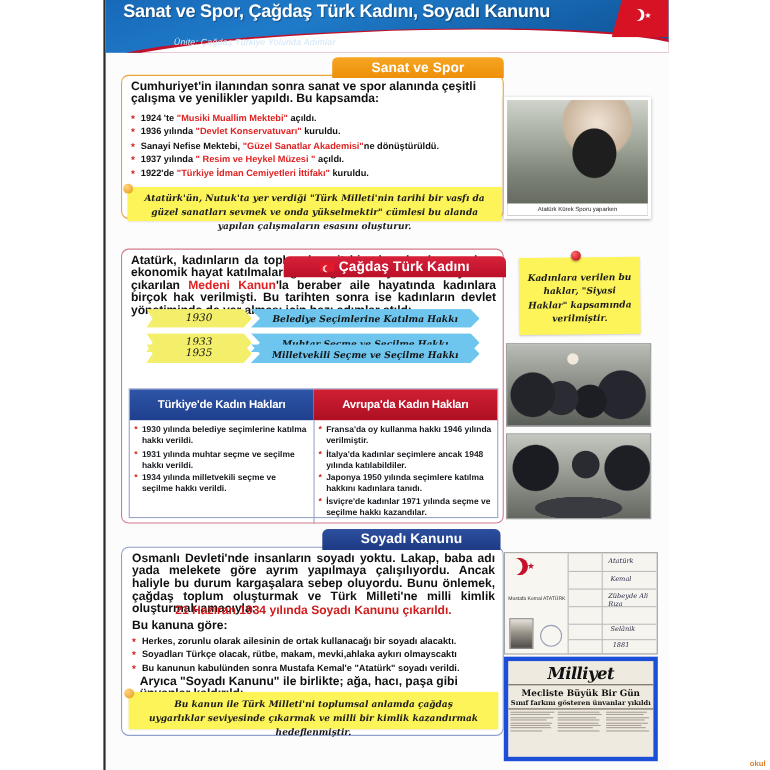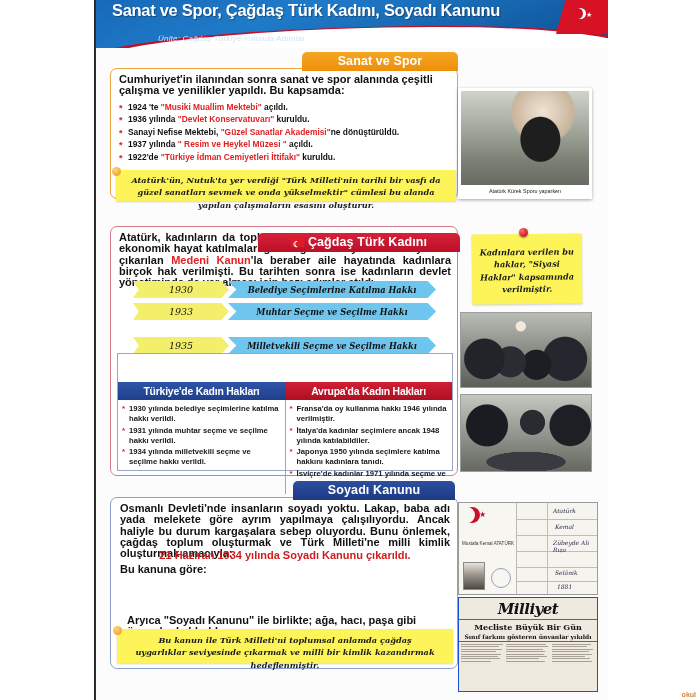--- a/index.html
+++ b/index.html
@@ -157,21 +157,21 @@
     clip-path: polygon(0 0, 96% 0, 100% 50%, 96% 100%, 0 100%, 4% 50%);
     display: flex; align-items: center; justify-content: center;
   }
   .arrow-body span {
     font-family: "DejaVu Serif", serif; font-style: italic; font-weight: bold;
     font-size: 8.3px; color: #131313;
   }
 
   
   .cmp { position: absolute; z-index: 12; border: 1px solid #9aa6c8; background:#fff; }
-  .cmp-head { display: flex; height: 18px; margin-top: 28px; }
+  .cmp-head { display: flex; height: 28px; }
   .cmp-head div {
     flex: 1; color: #fff; font-size: 10.4px; font-weight: bold;
     display: flex; align-items: center; justify-content: center; letter-spacing: -.2px;
   }
   .cmp-h-blue { background: linear-gradient(180deg,#2e55a8,#1f3f8c); }
   .cmp-h-red  { background: linear-gradient(180deg,#d01f35,#ae0f22); }
   .cmp-body { display: flex; }
   .cmp-col { flex: 1; padding: 4px 4px 4px 4px; }
   .cmp-col.left { border-right: 1px solid #9aa6c8; }
   .cmp-col ul { list-style: none; }
@@ -252,21 +252,21 @@
     position: absolute; left: 0; right: 0; height: 1px; background: #bdbdbd;
   }
   .id-sign {
     position: absolute; font-family: "DejaVu Serif", serif; font-style: italic;
     font-size: 6px; color: #2a2a4a;
   }
 
   
   .news {
     position: absolute; z-index: 12; background: #efeae0;
-    border: 1px solid #1d4ed8; overflow: hidden;
+    border: 4px solid #1d4ed8; overflow: hidden;
   }
   .news-mast {
     font-family: "DejaVu Serif", serif; font-weight: bold; font-style: italic;
     color: #111; text-align: center; letter-spacing: -.5px;
   }
   .news-rule { height: 1px; background: #6b6259; margin: 1px 0; }
   .news-head {
     font-family: "DejaVu Serif", serif; font-weight: bold; color: #111;
     text-align: center;
   }
@@ -350,21 +350,21 @@
         </div>
     </div>
     <div class="arrow-row" style="left:22px; top:76px; width:310px;">
       <div class="arrow-year">
           <span>1933</span>
         </div>
       <div class="arrow-body">
           <span>Muhtar Seçme ve Seçilme Hakkı</span>
         </div>
     </div>
-    <div class="arrow-row" style="left:22px; top:110px; width:310px;">
+    <div class="arrow-row" style="left:22px; top:86px; width:310px;">
       <div class="arrow-year">
           <span>1935</span>
         </div>
       <div class="arrow-body">
           <span>Milletvekili Seçme ve Seçilme Hakkı</span>
         </div>
     </div>
 
     <div class="cmp" style="left:6px; top:126px; width:336px; height:118px;">
       <div class="cmp-head">
@@ -405,20 +405,25 @@
 
   <div class="pill blue" style="left:284px; top:481px; width:162px;margin-left:9px;">Soyadı Kanunu</div>
 
   <div class="box blue-b" style="left:110px; top:497px; width:348px; height:172px;">
     <div class="ptext" style="position:absolute; left:9px; top:5px; width:330px; text-align:justify;">Osmanlı Devleti'nde insanların soyadı yoktu. Lakap, baba adı yada melekete göre ayrım yapılmaya çalışılıyordu. Ancak haliyle bu durum kargaşalara sebep oluyordu. Bunu önlemek, çağdaş toplum oluşturmak ve Türk Milleti'ne milli kimlik oluşturmak amacıyla:</div>
 
     <div class="ptext hl-red2" style="position:absolute; left:9px; top:52px; width:330px; text-align:center;">21 Haziran 1934 yılında Soyadı Kanunu çıkarıldı.</div>
 
     <div class="ptext" style="position:absolute; left:9px; top:66px;">Bu kanuna göre:</div>
 
+    <ul class="bullets" style="position:absolute; left:9px; top:78px; width:332px;">
+      <li>Herkes, zorunlu olarak ailesinin de ortak kullanacağı bir soyadı alacaktı.</li>
+      <li>Soyadları Türkçe olacak, rütbe, makam, mevki,ahlaka aykırı olmayscaktı</li>
+      <li>Bu kanunun kabulünden sonra Mustafa Kemal'e "Atatürk" soyadı verildi.</li>
+    </ul>
     <div class="ptext" style="position:absolute; left:16px; top:117px; width:326px;">Aryıca "Soyadı Kanunu" ile birlikte; ağa, hacı, paşa gibi ünvanlar kaldırıldı.</div>
 
     <div class="tape" style="position:absolute; left:2px; top:128px;"></div>
     <div class="ynote" style="left:6px; top:131px; width:336px; height:34px; padding:5px 18px;">
       <div class="hand">Bu kanun ile Türk Milleti'ni toplumsal anlamda çağdaş uygarlıklar seviyesinde çıkarmak ve milli bir kimlik kazandırmak hedeflenmiştir.</div>
     </div>
   </div>
 
   <div class="idcard" style="left:458px; top:502px; width:140px; height:93px;">
     <div class="id-left">

